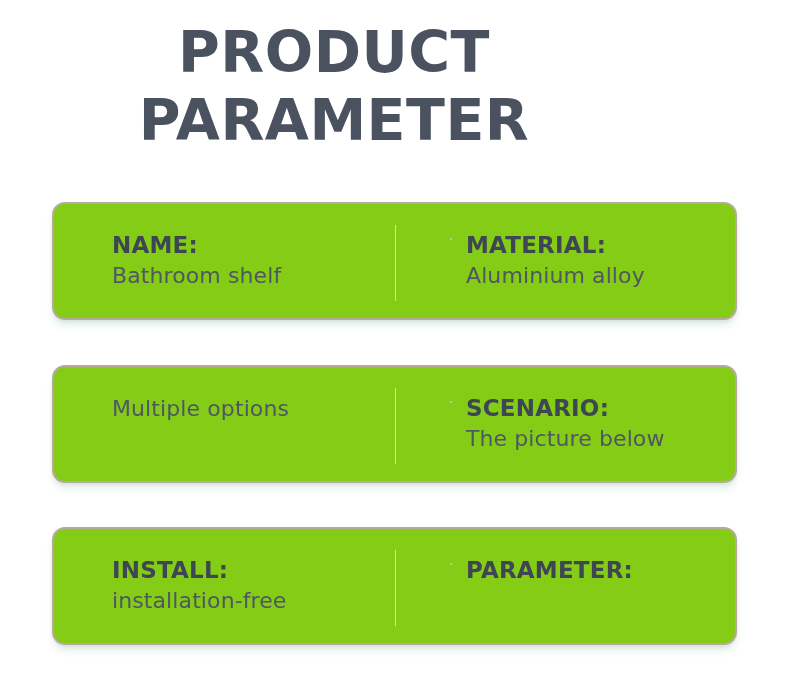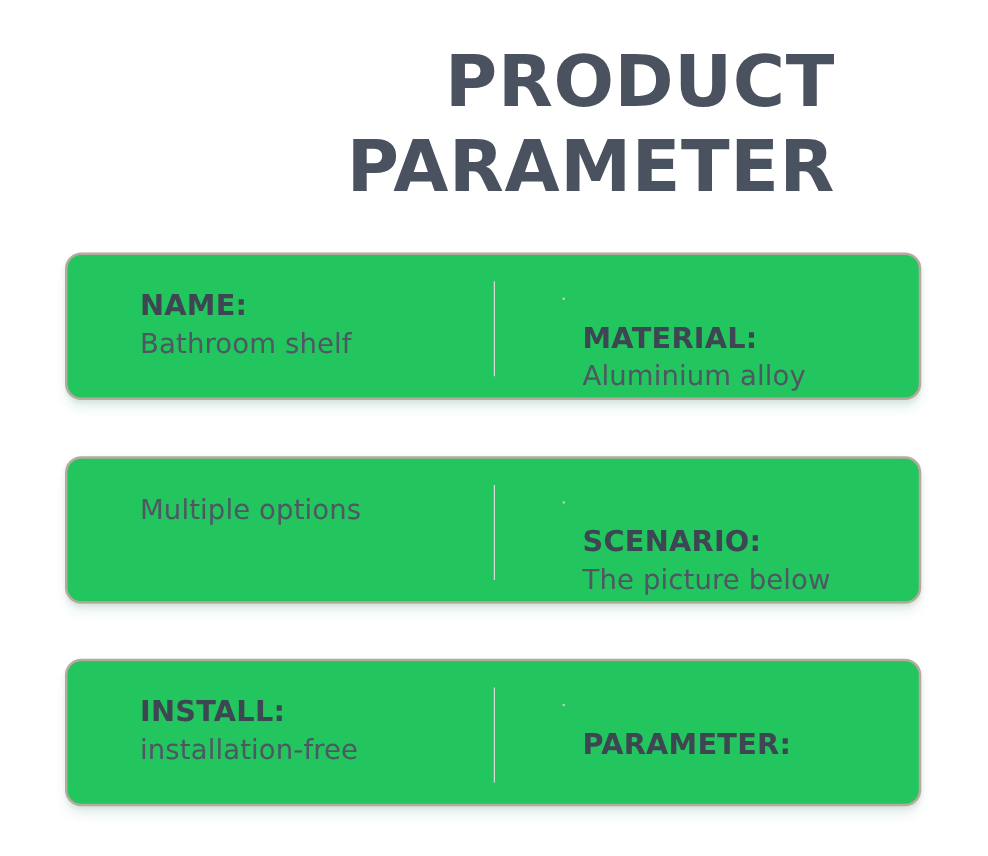--- a/index.html
+++ b/index.html
@@ -19,43 +19,43 @@
     position: relative;
     width: 790px;
     height: 685px;
     box-sizing: border-box;
   }
 
   
   .title-block {
     position: absolute;
     left: 0;
-    top: 32px;
+    top: 18px;
     width: 668px;
-    text-align: right;
+    text-align: center;
   }
   .title-line {
     display: block;
     font-family: "DejaVu Sans", sans-serif;
     font-weight: bold;
     font-size: 57px;
     line-height: 68px;
     letter-spacing: 0.5px;
     color: #4a5260;
     white-space: nowrap;
   }
 
   
   .card {
     position: absolute;
     left: 52px;
     width: 685px;
     height: 118px;
     box-sizing: border-box;
-    background: #22c55e;
+    background: #84cc16;
     border: 2.5px solid #b5aa9d;
     border-radius: 13px;
     box-shadow: 0 7px 9px -2px rgba(176, 214, 205, 0.42),
                 0 2px 3px rgba(181, 170, 157, 0.20);
   }
   .card-1 { top: 202px; }
   .card-2 { top: 365px; }
   .card-3 { top: 527px; }
 
   .card-inner {
@@ -84,21 +84,21 @@
     border-radius: 50%;
     background: #c8ccd1;
   }
 
   
   .field {
     position: absolute;
     top: 26px;
   }
   .field-left  { left: 58px; }
-  .field-right { left: 412px; margin-top: 26px; }
+  .field-right { left: 412px; }
 
   .field-label {
     display: block;
     font-family: "DejaVu Sans", sans-serif;
     font-weight: bold;
     font-size: 23px;
     line-height: 30px;
     letter-spacing: 0.2px;
     color: #3d4652;
     white-space: nowrap;

